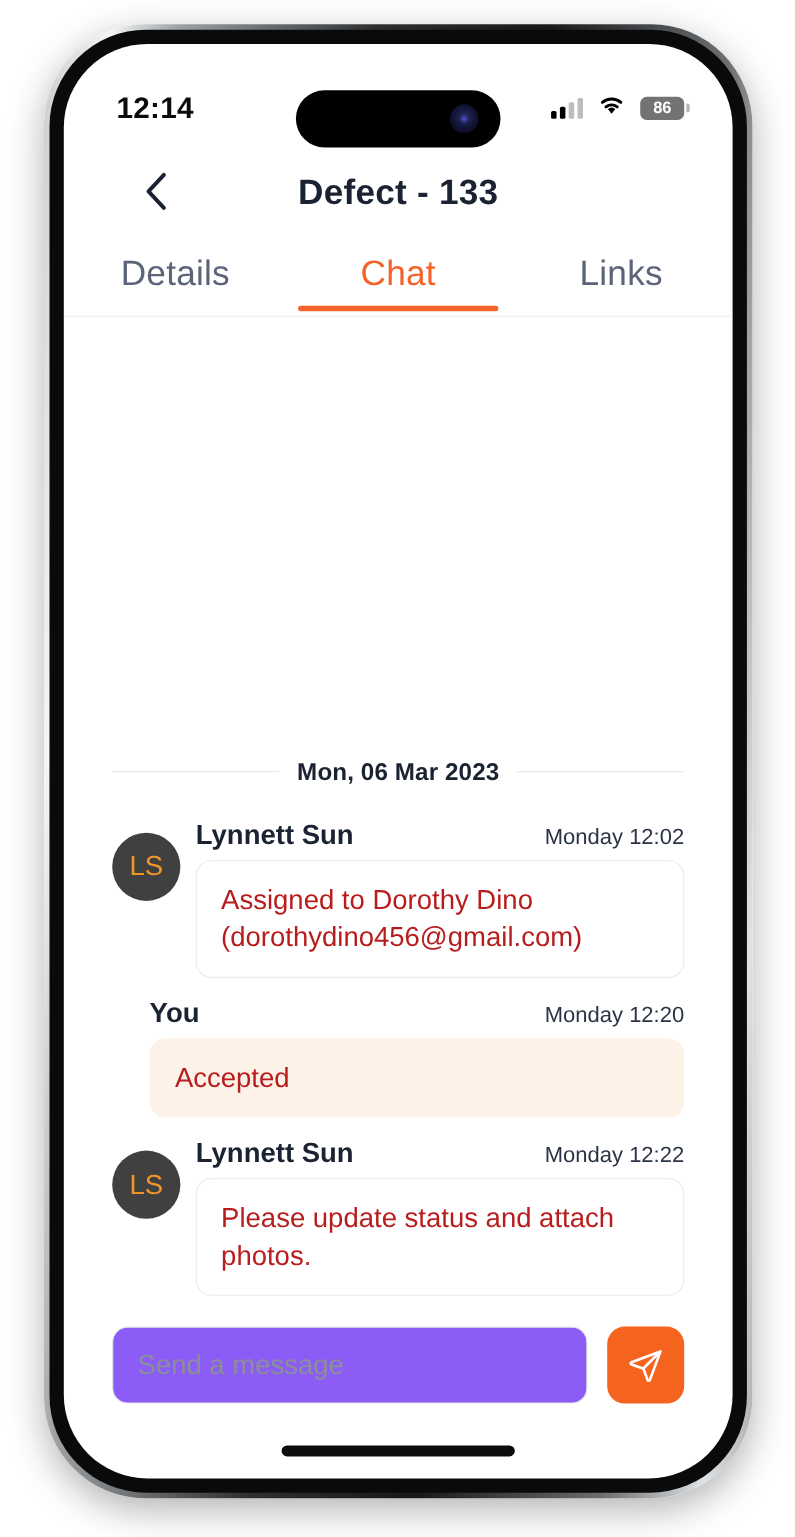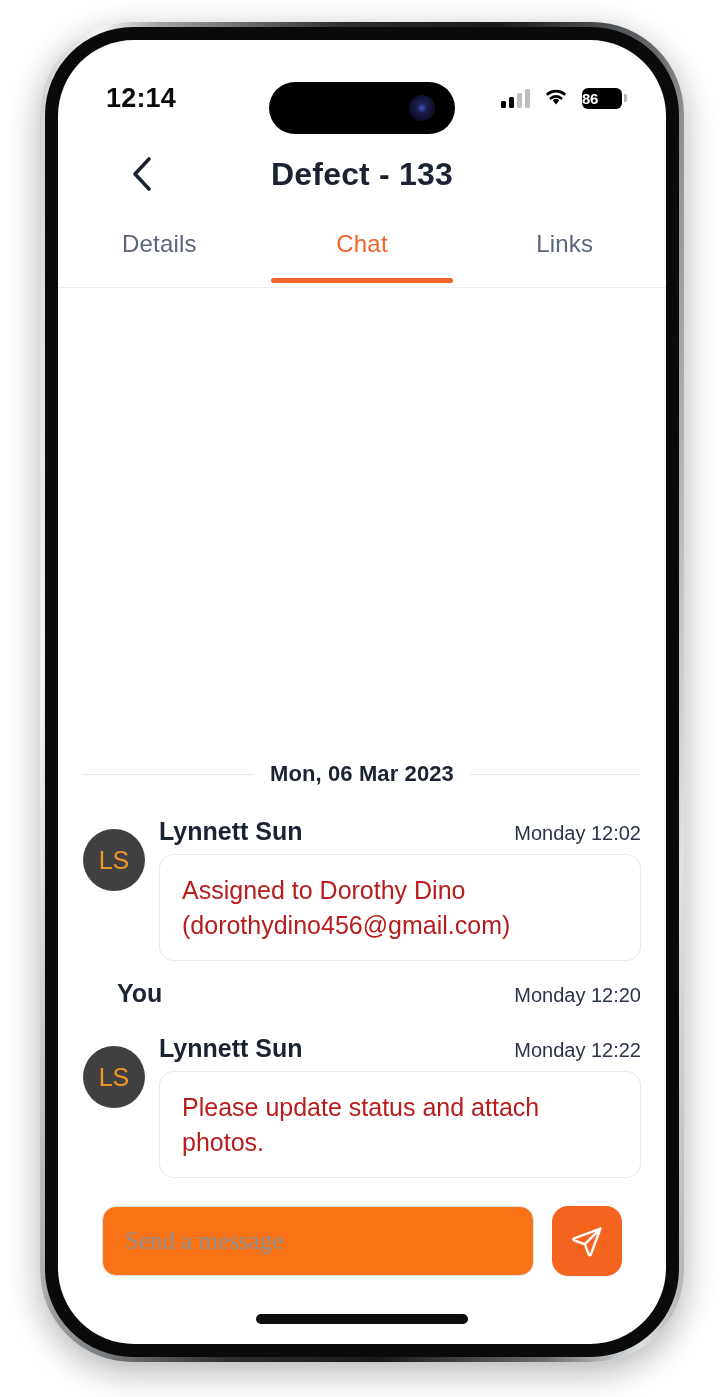--- a/index.html
+++ b/index.html
@@ -72,22 +72,22 @@
 
   .signal-bars { display: flex; align-items: flex-end; gap: 3px; height: 19px; }
   .signal-bars i { width: 5px; border-radius: 1.5px; background: #000; display:block; }
   .signal-bars i:nth-child(1){ height: 7px; }
   .signal-bars i:nth-child(2){ height: 11px; }
   .signal-bars i:nth-child(3){ height: 15px; background:#bdbdbd; }
   .signal-bars i:nth-child(4){ height: 19px; background:#bdbdbd; }
 
   .battery-shell {
     position: relative; width: 40px; height: 21px;
-    border-radius: 6px; background: #000000;
-    display: flex; align-items: center; 
+    border-radius: 6px; background: #737373;
+    display: flex; align-items: center; justify-content: center;
   }
   .battery-shell::after {
     content:""; position:absolute; right:-5px; top:50%; transform:translateY(-50%);
     width:3.5px; height:8px; border-radius:0 2px 2px 0; background:#b5b5b5;
   }
   .battery-level-text { font-size: 15px; font-weight: 700; color: #fff; letter-spacing:-.3px; }
 
   
   #nav-header {
     position: absolute; top: 96px; left: 0; right: 0; height: 76px;
@@ -103,31 +103,31 @@
   
   #tab-bar {
     position: absolute; top: 176px; left: 0; right: 0; height: 72px;
     display: flex; border-bottom: 1px solid #ededf0;
   }
   .tab {
     flex: 1; display: flex; flex-direction: column;
     align-items: center; justify-content: flex-start; padding-top: 14px;
     cursor: pointer; position: relative;
   }
-  .tab-label { font-size: 24px; color: #5b6478; letter-spacing:.2px; }
+  .tab-label { font-size: 32px; color: #5b6478; letter-spacing:.2px; }
   .tab.active .tab-label { color: #f2642a; text-align: right; }
   .tab-underline {
     position: absolute; bottom: 4px; height: 5px; width: 182px;
     border-radius: 3px; background: #f2642a;
   }
 
   
   #chat-scroll {
     position: absolute; top: 248px; left: 0; right: 0; bottom: 148px;
-    overflow: hidden; padding: 0 25px;
+    overflow: hidden; padding: 0 44px;
     display: flex; flex-direction: column; justify-content: flex-end;
   }
 
   #date-divider {
     display: flex; align-items: center; gap: 16px;
     margin-bottom: 30px;
   }
   #date-divider .line { flex: 1; height: 1px; background: #e4e6ea; }
   #date-divider .date-text { font-size: 22px; font-weight: 700; color: #1b2333; letter-spacing:.1px; }
 
@@ -152,23 +152,23 @@
 
   .message-row.outgoing .message-body { margin-left: 34px; }
 
   
   #composer {
     position: absolute; left: 0; right: 0; bottom: 58px; height: 90px;
     display: flex; align-items: center; gap: 18px; padding: 0 44px;
   }
   #message-input {
     flex: 1; height: 70px; border-radius: 14px;
-    border: 1px solid #e2e4e8; background: #f97316;
+    border: 1px solid #e2e4e8; background: #8b5cf6;
     font-size: 25px; color: #1b2333; padding: 0 22px;
-    font-family: Liberation Serif, serif; outline: none;
+    font-family: Liberation Sans, sans-serif; outline: none;
   }
   #message-input::placeholder { color: #8b8f96; }
   #send-button {
     width: 70px; height: 70px; border-radius: 16px; border: none;
     background: #f4641f; display: flex; align-items: center; justify-content: center;
     cursor: pointer; flex: 0 0 70px;
   }
 
   #home-indicator {
     position: absolute; bottom: 20px; left: 50%; transform: translateX(-50%);
@@ -254,20 +254,21 @@
             <div class="bubble incoming">Assigned to Dorothy Dino (dorothydino456@gmail.com)</div>
           </div>
         </div>
 
         <div class="message-row outgoing">
           <div class="message-body">
             <div class="message-meta">
               <span class="sender-name">You</span>
               <span class="message-time">Monday 12:20</span>
             </div>
+            <div class="bubble outgoing">Accepted</div>
           </div>
         </div>
 
         <div class="message-row">
           <div class="avatar">LS</div>
           <div class="message-body">
             <div class="message-meta">
               <span class="sender-name">Lynnett Sun</span>
               <span class="message-time">Monday 12:22</span>
             </div>

